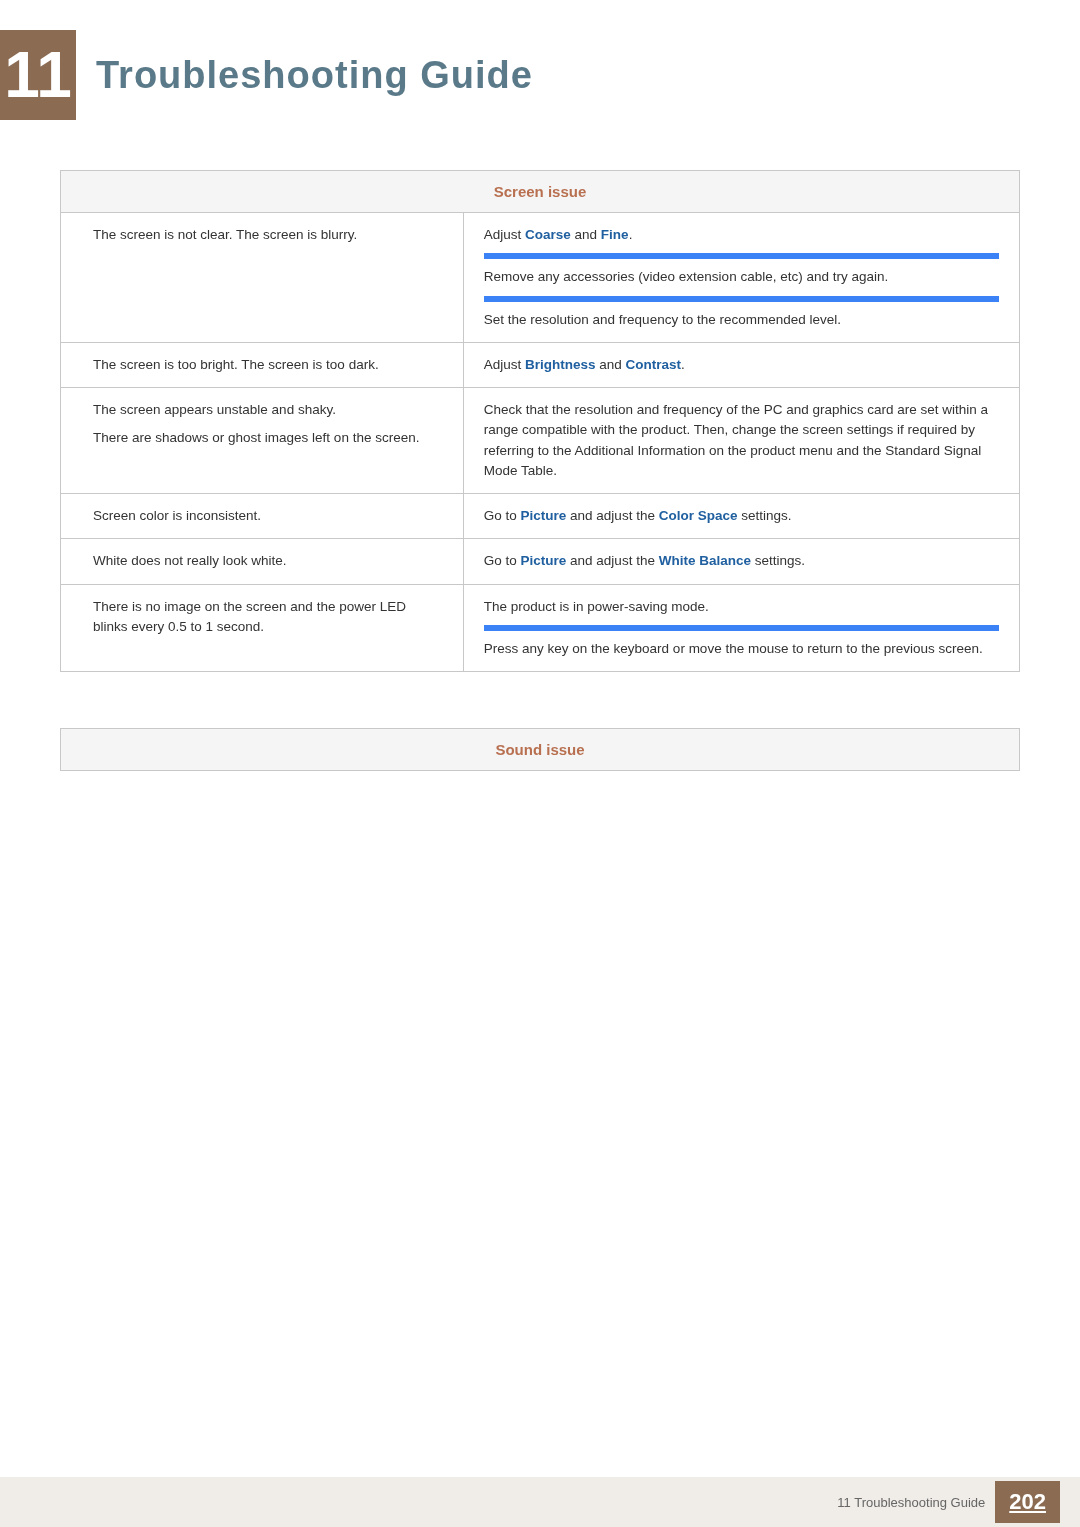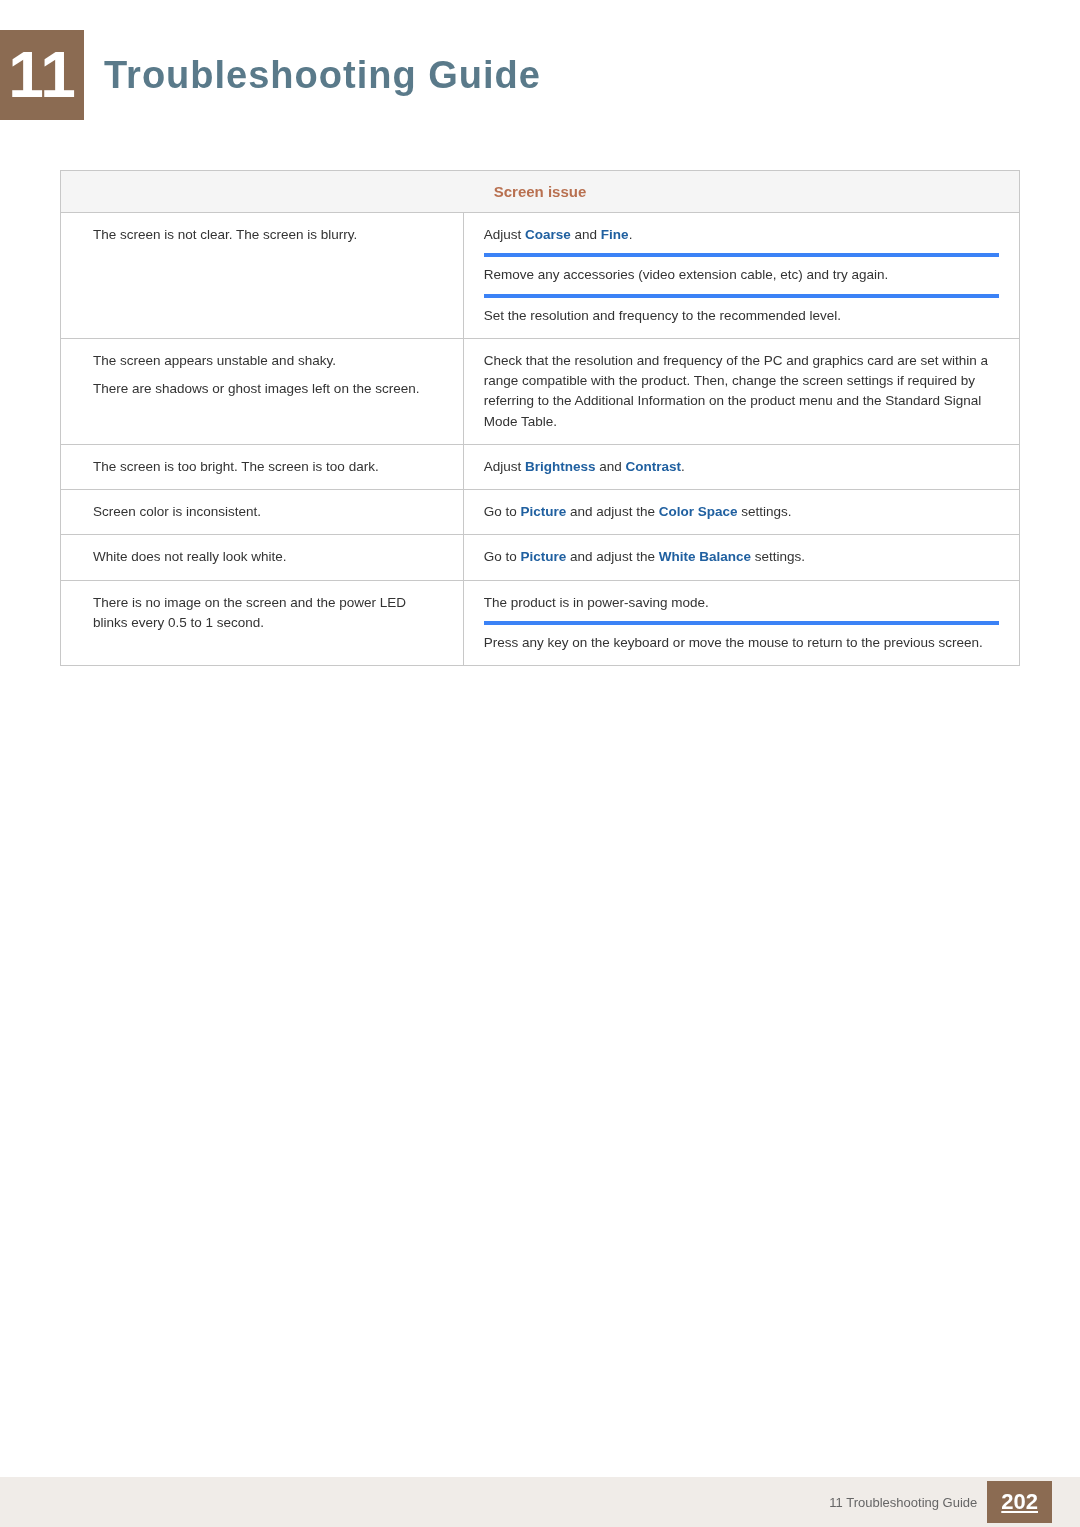--- a/index.html
+++ b/index.html
@@ -20,21 +20,21 @@
 
     .header-section {
       display: flex;
       align-items: center;
       padding: 30px 60px 20px 0;
       margin-bottom: 30px;
     }
 
     .chapter-number-box {
       background: #8B6B52;
-      width: 84px;
+      width: 76px;
       height: 90px;
       display: flex;
       align-items: center;
       justify-content: center;
       margin-right: 20px;
       flex-shrink: 0;
       position: relative;
     }
 
     .chapter-number-box::before {
@@ -107,21 +107,21 @@
     .solution-cell {
       padding: 12px 20px;
       vertical-align: top;
       width: 58%;
       font-size: 13.5px;
       line-height: 1.5;
     }
 
     .solution-entry {
       padding: 8px 0;
-      border-bottom: 4px solid #3b82f6;
+      border-bottom: 6px solid #3b82f6;
     }
 
     .solution-entry:last-child {
       border-bottom: none;
       padding-bottom: 0;
     }
 
     .solution-entry:first-child {
       padding-top: 0;
     }
@@ -134,21 +134,21 @@
     .footer-section {
       position: absolute;
       bottom: 0;
       left: 0;
       right: 0;
       height: 50px;
       background: #f0ece8;
       display: flex;
       align-items: center;
       justify-content: flex-end;
-      padding: 0 28px;
+      padding: 0 20px;
     }
 
     .footer-text {
       font-size: 13px;
       color: #666;
       margin-right: 10px;
     }
 
     .footer-page-badge {
       background: #8B6B52;
@@ -191,43 +191,43 @@
           Remove any accessories (video extension cable, etc) and try again.
         </div>
         <div class="solution-entry">
           Set the resolution and frequency to the recommended level.
         </div>
       </td>
     </tr>
 
     <tr class="table-data-row">
       <td class="issue-cell">
+        <span>The screen is too bright. The screen is too dark.</span>
+      </td>
+      <td class="solution-cell">
+        <div class="solution-entry">
+          Adjust <span class="bold-highlight">Brightness</span> and <span class="bold-highlight">Contrast</span>.
+        </div>
+      </td>
+    </tr>
+
+    <tr class="table-data-row">
+      <td class="issue-cell">
         <div>The screen appears unstable and shaky.</div>
         <div style="margin-top:8px;">There are shadows or ghost images left on the screen.</div>
       </td>
       <td class="solution-cell">
         <div class="solution-entry">
           Check that the resolution and frequency of the PC and graphics card are set within a range compatible with the product. Then, change the screen settings if required by referring to the Additional Information on the product menu and the Standard Signal Mode Table.
         </div>
       </td>
     </tr>
 
     <tr class="table-data-row">
       <td class="issue-cell">
-        <span>The screen is too bright. The screen is too dark.</span>
-      </td>
-      <td class="solution-cell">
-        <div class="solution-entry">
-          Adjust <span class="bold-highlight">Brightness</span> and <span class="bold-highlight">Contrast</span>.
-        </div>
-      </td>
-    </tr>
-
-    <tr class="table-data-row">
-      <td class="issue-cell">
         <span>Screen color is inconsistent.</span>
       </td>
       <td class="solution-cell">
         <div class="solution-entry">
           Go to <span class="bold-highlight">Picture</span> and adjust the <span class="bold-highlight">Color Space</span> settings.
         </div>
       </td>
     </tr>
 
     <tr class="table-data-row">
@@ -252,20 +252,23 @@
         <div class="solution-entry">
           Press any key on the keyboard or move the mouse to return to the previous screen.
         </div>
       </td>
     </tr>
   </tbody>
     </table>
 
   <table class="table-container">
     <tbody>
+        <tr class="table-header-row">
+      <td colspan="2" class="table-header-cell">Sound issue</td>
+    </tr>
 
 
   </tbody>
     </table>
 
 </div>
 
 <div class="footer-section">
   <span class="footer-text">11 Troubleshooting Guide</span>
   <div class="footer-page-badge">202</div>

